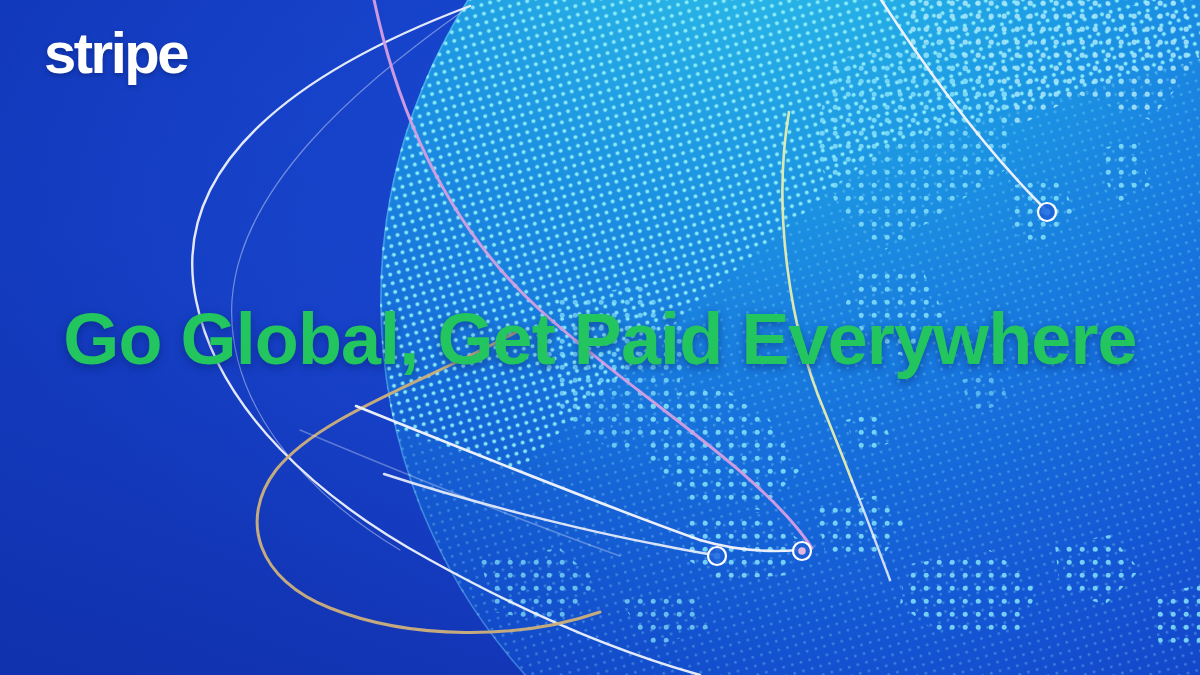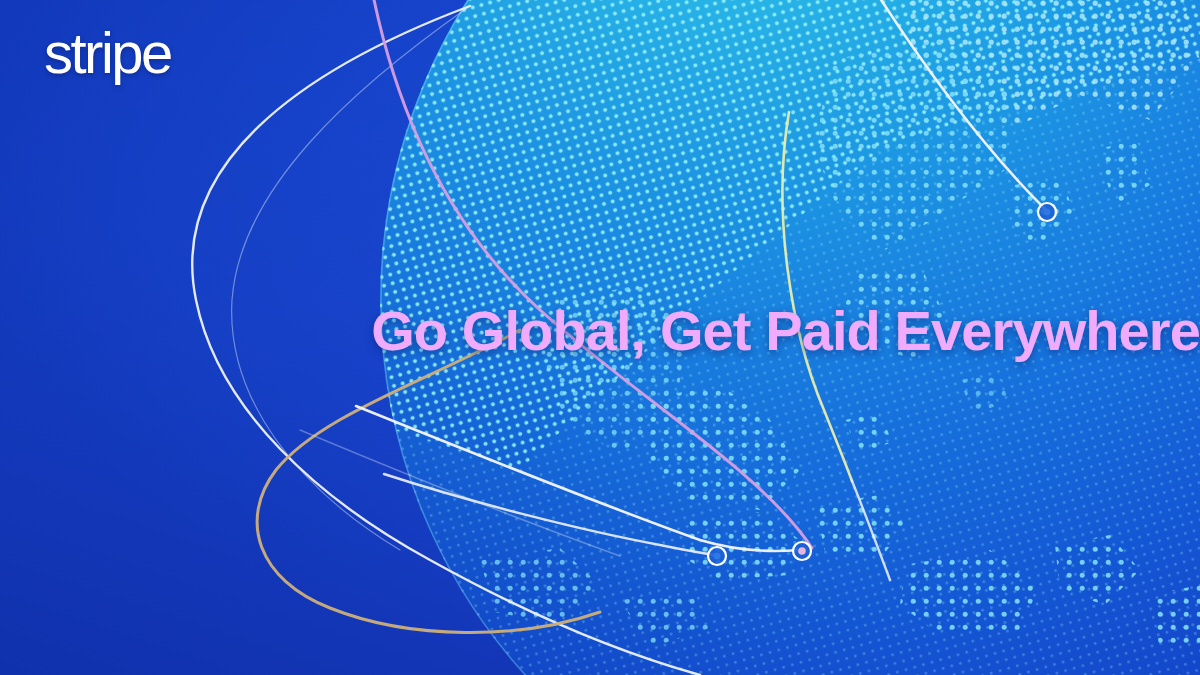--- a/index.html
+++ b/index.html
@@ -18,34 +18,34 @@
   #bg-svg, #globe-svg, #lines-svg {
     position:absolute; inset:0;
     width:1200px; height:675px;
     display:block;
   }
   .logo {
     position:absolute;
     left:44px; top:24px;
     color:#ffffff;
     font-size:58px;
-    font-weight:normal;
+    font-weight:bold;
     letter-spacing:-2.5px;
     line-height:1;
     text-shadow:0 2px 5px rgba(4,24,92,.45);
     z-index:30;
     user-select:none;
   }
   .headline {
     position:absolute;
     left:0; right:0;
     top:303px;
-    text-align:right;
-    color:#f0abfc;
-    font-size:56px;
+    text-align:center;
+    color:#22c55e;
+    font-size:72px;
     font-weight:bold;
     letter-spacing:-0.9px;
     line-height:1;
     white-space:nowrap;
     text-shadow:0 3px 8px rgba(6,30,110,.5);
     z-index:30;
     user-select:none;
   }
 </style>
 </head>

